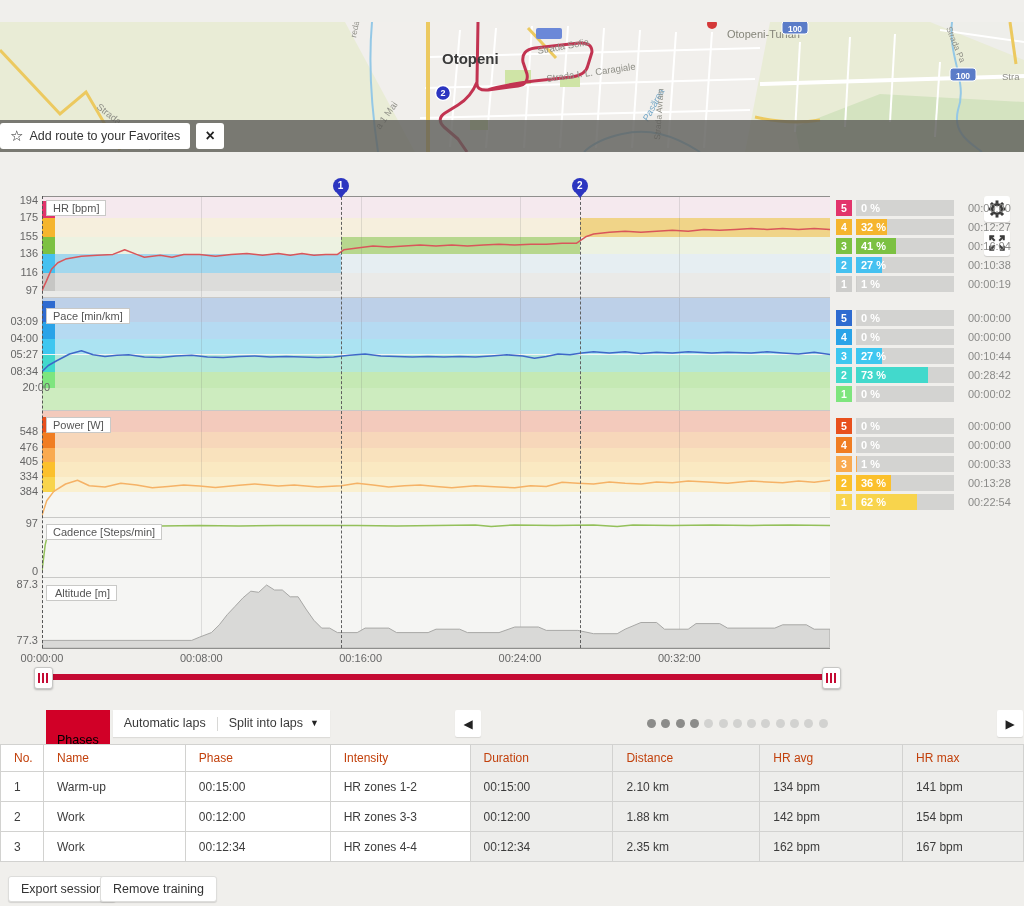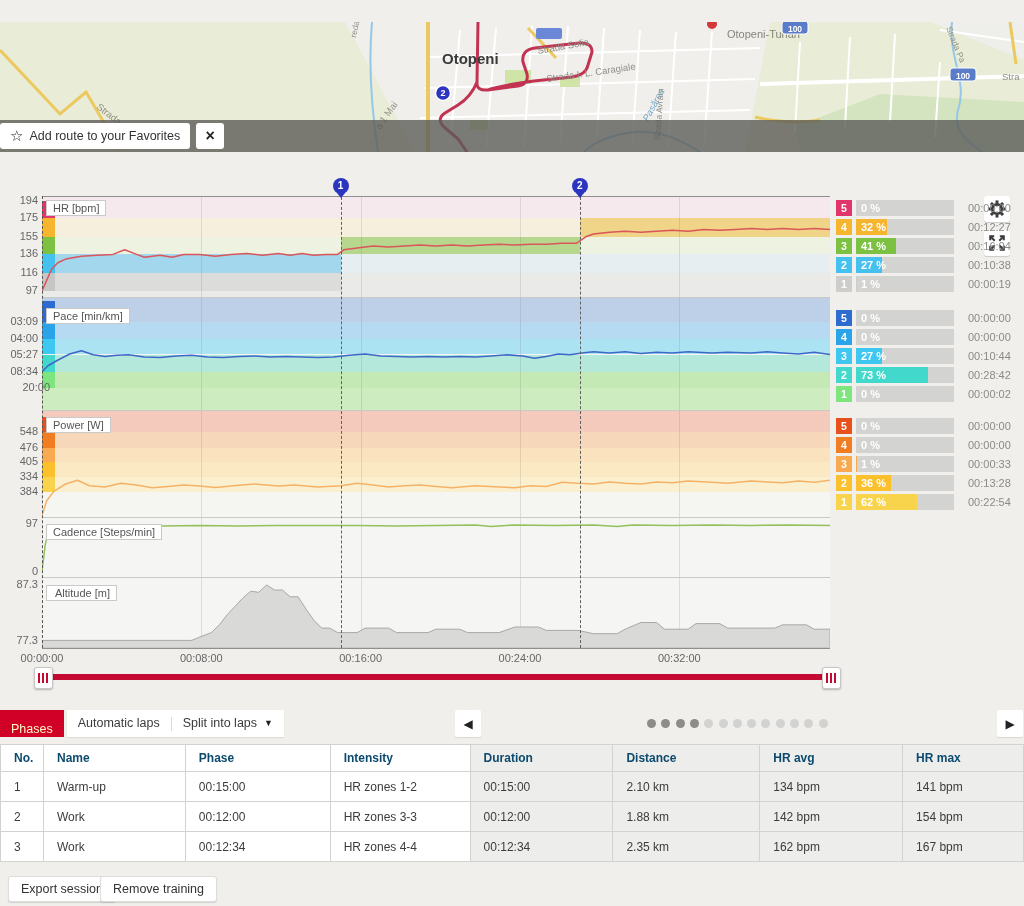--- a/index.html
+++ b/index.html
@@ -43,32 +43,32 @@
   .ztime{position:absolute;left:132px;top:0;height:16px;line-height:16px;color:#8a8a88;}
   .iconbtn{position:absolute;width:26px;height:26px;background:#fff;border:none;border-radius:3px;box-shadow:0 1px 1px rgba(0,0,0,.15);cursor:pointer;padding:0;text-align:center;}
   
   .ttick{position:absolute;top:652px;transform:translateX(-50%);font-size:11px;color:#666;}
   .sliderbar{position:absolute;top:674px;height:6px;background:#c40a33;border-radius:3px;z-index:1;cursor:pointer;}
   .sliderhandle{position:absolute;top:667px;width:17px;height:20px;background:#fff;border:1px solid #c6c6c4;border-radius:3px;
                 box-shadow:0 1px 2px rgba(0,0,0,.25);z-index:2;cursor:ew-resize;display:flex;align-items:center;justify-content:center;gap:2px;}
   .sliderhandle i{display:block;width:2px;height:10px;background:#c40a33;}
   
   .lapsbar{position:absolute;left:0;top:710px;height:27px;display:flex;align-items:stretch;}
-  .tab-red{background:#d10027;color:#fef9c3;font-size:12.5px;line-height:27px;padding:6px 11px;cursor:pointer;}
+  .tab-red{background:#d10027;color:#000000;font-size:12.5px;line-height:27px;padding:17px 11px;cursor:pointer;margin-left:46px;}
   .tab-group{background:#fff;display:flex;align-items:center;box-shadow:0 1px 1px rgba(0,0,0,.08);}
   .tab-item{font-size:12.5px;color:#3a3a3a;padding:0 11px;line-height:27px;cursor:pointer;display:flex;align-items:center;}
   .tab-sep{width:1px;height:14px;background:#d8d8d6;}
   .caret{font-size:9px;margin-left:7px;color:#222;}
   .navarrow{position:absolute;top:710px;width:26px;height:27px;background:#fff;border:none;border-radius:2px;box-shadow:0 1px 1px rgba(0,0,0,.1);
             font-size:12px;color:#222;cursor:pointer;padding:0;}
   .dot{position:absolute;top:719px;width:9px;height:9px;border-radius:50%;cursor:pointer;}
   
   table.laps{position:absolute;left:0;top:744px;width:1024px;border-collapse:collapse;background:#fff;font-size:12px;color:#3c3c3c;}
   table.laps th,table.laps td{border:1px solid #d2d2d0;padding:0 0 0 13px;text-align:left;font-weight:normal;}
-  table.laps th{height:26px;font-weight:bold;color:#0c4a6e;}
+  table.laps th{height:26px;font-weight:normal;color:#c2410c;}
   table.laps td{height:29px;}
   table.laps .gray{background:#ededeb;}
   
   .actionbtn{position:absolute;top:876px;height:26px;background:#fff;border:1px solid #dddddb;border-radius:3px;
              box-shadow:0 1px 1px rgba(0,0,0,.12);font-size:12.5px;color:#333;font-family:inherit;padding:0 12px;cursor:pointer;}
 </style>
 </head>
 <body>
 
 <div id="app">

